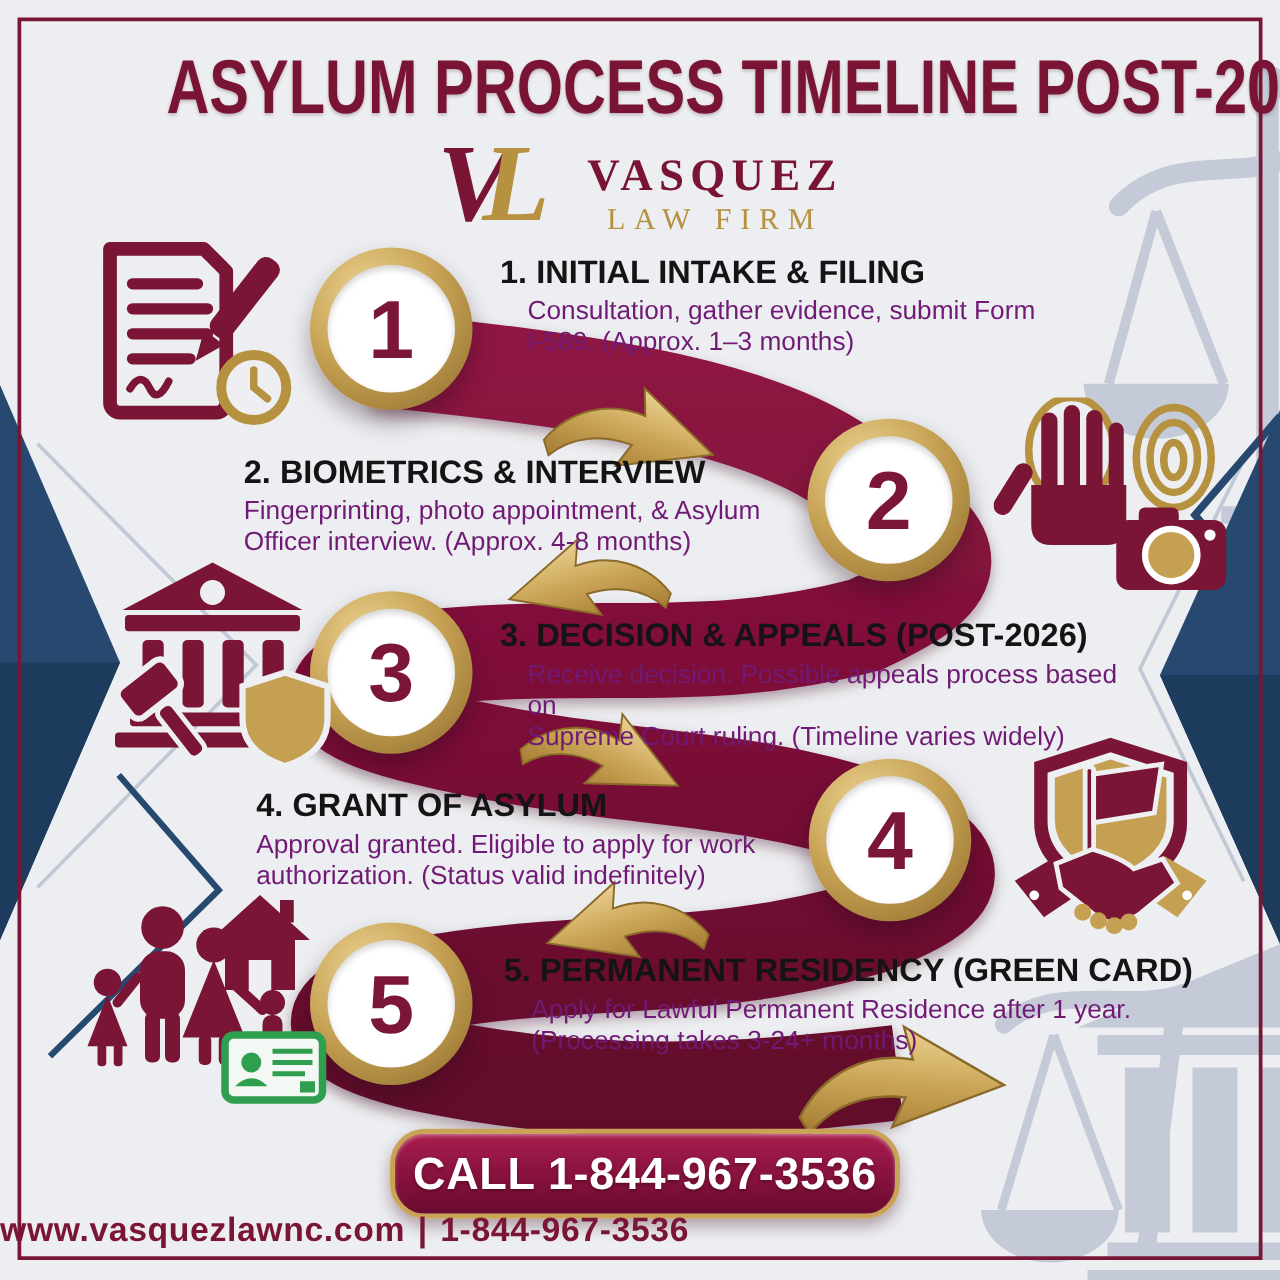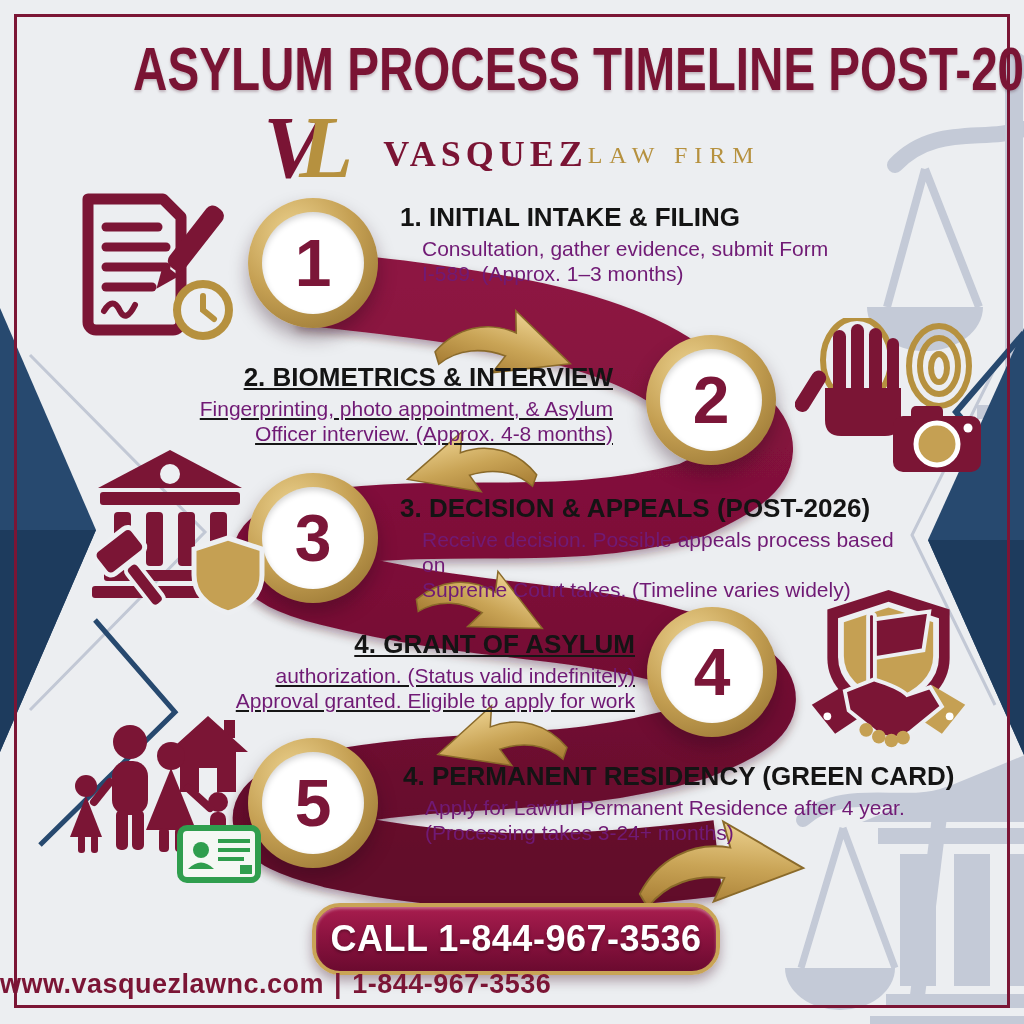--- a/index.html
+++ b/index.html
@@ -21,21 +21,21 @@
     display:inline-block;font-size:61px;font-weight:800;color:#7a1434;
     letter-spacing:0px;white-space:nowrap;transform:scaleX(.78);transform-origin:center;
     text-shadow:0 2px 3px rgba(60,10,30,.25);
   }
 
   .logo{position:absolute;left:0;top:116px;width:1024px;display:flex;justify-content:center;align-items:center;gap:16px;}
   .vl-mark{position:relative;width:104px;height:76px;}
   .vl-v,.vl-l{position:absolute;top:-12px;font-family:"Liberation Serif",serif;font-style:italic;font-weight:700;font-size:88px;line-height:1;}
   .vl-v{left:0;color:#7a1434;}
   .vl-l{left:36px;color:#b6913f;}
-  .logo-text{display:flex;flex-direction:row;align-items:center;}
+  .logo-text{display:flex;flex-direction:column;align-items:center;}
   .logo-name{font-family:"Liberation Serif",serif;font-weight:700;font-size:36px;color:#7a1434;letter-spacing:5px;}
   .logo-sub{font-family:"Liberation Serif",serif;font-weight:400;font-size:24px;color:#b6913f;letter-spacing:7px;margin-top:2px;}
 
   .circle{
     position:absolute;width:130px;height:130px;border-radius:50%;
     background:radial-gradient(circle at 35% 28%, #ecd28f, #c5a053 48%, #8d6b2b 100%);
     box-shadow:0 10px 18px rgba(40,10,25,.35);
     display:flex;align-items:center;justify-content:center;
   }
   .circle-inner{
@@ -44,21 +44,21 @@
     font-size:66px;font-weight:800;color:#7b1638;
     box-shadow:inset 0 3px 6px rgba(0,0,0,.18);
   }
 
   .step-text{position:absolute;color:#161616;}
   .step-text h2{margin:0 0 4px 0;font-size:26px;font-weight:800;letter-spacing:0;color:#141414;white-space:nowrap;}
   .step-text .body{font-size:21px;font-weight:500;line-height:1.18;color:#701a75;}
   .step-text .body span{display:block;}
   .align-left{text-align:left;}
   .align-left .body{padding-left:22px;}
-  .align-right{text-align:right;text-decoration:underline;}
+  .align-right{}
   .align-right .body{padding-right:0;}
 
   .icon{position:absolute;}
 
   .cta{
     position:absolute;left:312px;top:903px;width:400px;height:64px;
     border-radius:28px;border:4px solid #c9a456;
     background:linear-gradient(180deg,#a81d4e 0%,#8c1340 45%,#6b0a2f 100%);
     box-shadow:0 6px 12px rgba(60,10,30,.35), inset 0 2px 3px rgba(255,255,255,.35);
     display:flex;align-items:center;justify-content:center;
@@ -206,36 +206,36 @@
     <div class="body">
         <span>Fingerprinting, photo appointment, &amp; Asylum</span>
         <span>Officer interview. (Approx. 4-8 months)</span>
       </div>
   </div>
 
   <div class="step-text align-left" style="left:400px;top:493px;width:500px;">
     <h2>3. DECISION &amp; APPEALS (POST-2026)</h2>
     <div class="body">
         <span>Receive decision. Possible appeals process based on</span>
-        <span>Supreme Court takes. (Timeline varies widely)</span>
+        <span>Supreme Court ruling. (Timeline varies widely)</span>
       </div>
   </div>
 
   <div class="step-text align-right" style="left:205px;top:629px;width:430px;">
     <h2>4. GRANT OF ASYLUM</h2>
     <div class="body">
+        <span>Approval granted. Eligible to apply for work</span>
         <span>authorization. (Status valid indefinitely)</span>
-        <span>Approval granted. Eligible to apply for work</span>
       </div>
   </div>
 
   <div class="step-text align-left" style="left:403px;top:761px;width:510px;">
-    <h2>4. PERMANENT RESIDENCY (GREEN CARD)</h2>
-    <div class="body">
-        <span>Apply for Lawful Permanent Residence after 4 year.</span>
+    <h2>5. PERMANENT RESIDENCY (GREEN CARD)</h2>
+    <div class="body">
+        <span>Apply for Lawful Permanent Residence after 1 year.</span>
         <span>(Processing takes 3-24+ months)</span>
       </div>
   </div>
 
   <div class="icon" style="left:66px;top:183px;">
     <svg width="180" height="160" viewBox="0 0 180 160">
       <path d="M22 16 h75 l18 18 v105 a8 8 0 0 1 -8 8 H30 a8 8 0 0 1 -8 -8 Z" fill="none" stroke="#7b1535" stroke-width="11" stroke-linejoin="round"></path>
       <g stroke="#7b1535" stroke-width="9" stroke-linecap="round">
         <line x1="40" y1="44" x2="92" y2="44"></line>
           <line x1="40" y1="64" x2="100" y2="64"></line>

